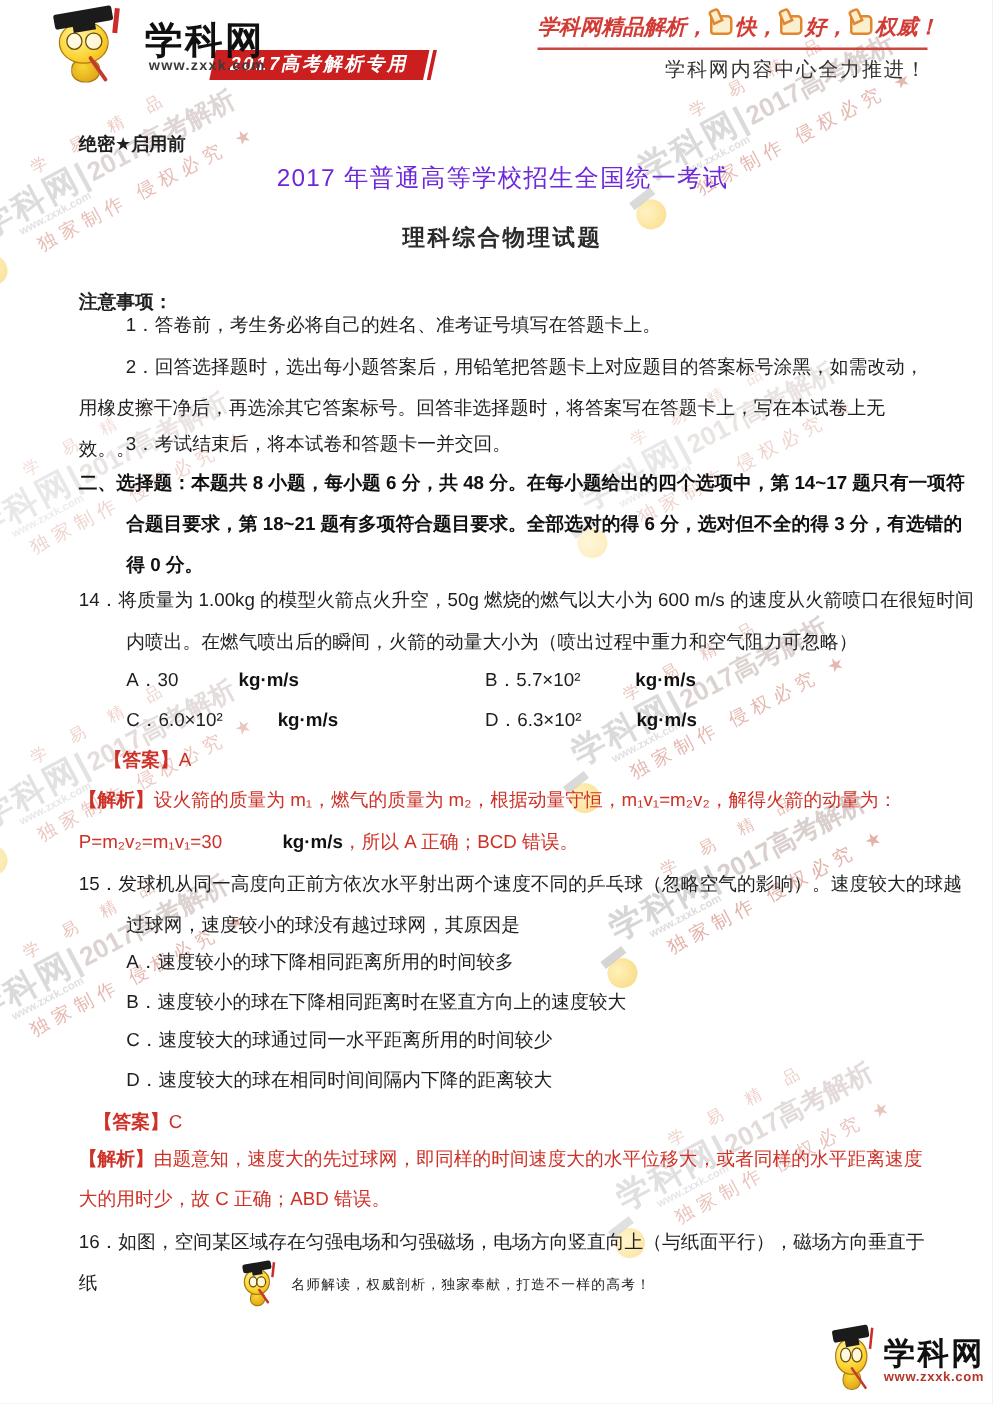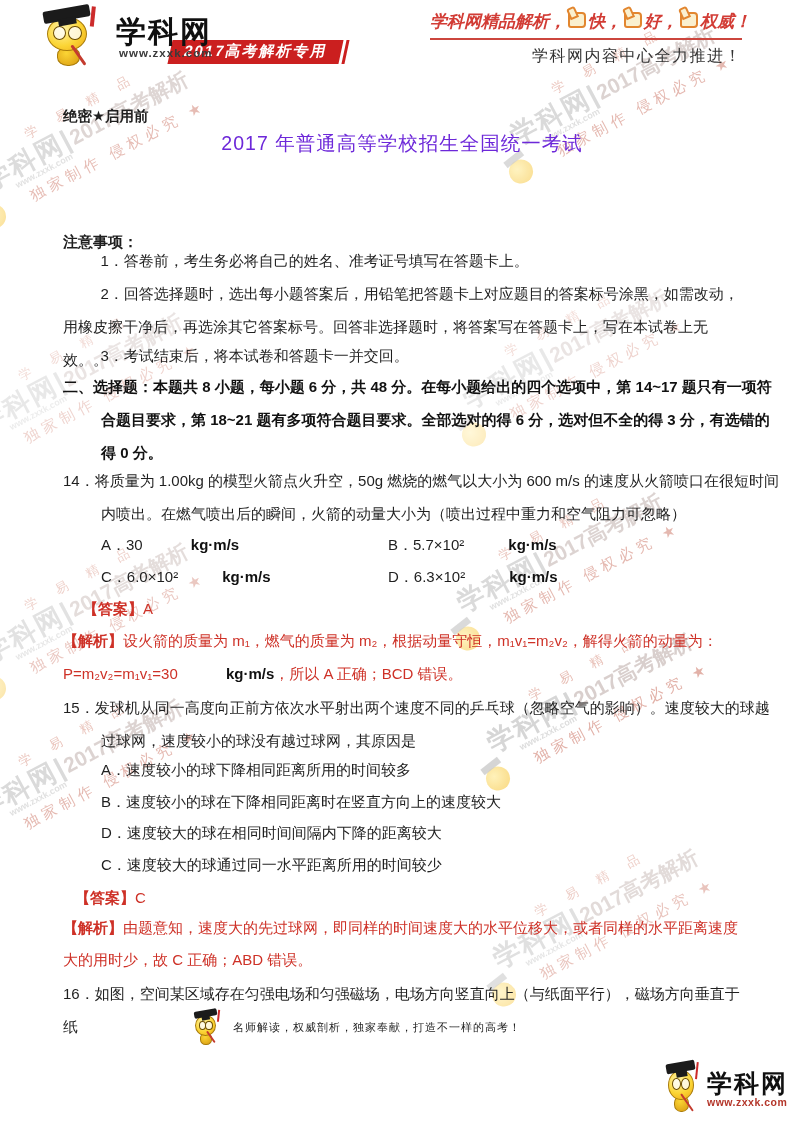--- a/index.html
+++ b/index.html
@@ -170,20 +170,21 @@
   <div class="banner">2017高考解析专用</div>
 
   <div class="promo">
     <span>学科网精品解析，</span><span class="thumb"></span><span>快，</span><span class="thumb"></span><span>好，</span><span class="thumb"></span><span>权威！</span>
   </div>
   <div class="promo-sub">学科网内容中心全力推进！</div>
 
   <div class="blk bold" style="top:100px;font-size:14.5px;">绝密★启用前</div>
 
   <div class="blk center" style="top:127px;font-size:19.5px;color:#6d28d9;letter-spacing:1px;">2017 年普通高等学校招生全国统一考试</div>
+  <div class="blk center bold" style="top:174px;font-size:18px;color:#2b2b2b;letter-spacing:2px;">理科综合物理试题</div>
 
   <div class="blk bold" style="top:225px;">注意事项：</div>
   <div class="blk indent" style="top:244px;">1．答卷前，考生务必将自己的姓名、准考证号填写在答题卡上。</div>
   <div class="blk indent" style="top:277px;">2．回答选择题时，选出每小题答案后，用铅笔把答题卡上对应题目的答案标号涂黑，如需改动，用橡皮擦干净后，再选涂其它答案标号。回答非选择题时，将答案写在答题卡上，写在本试卷上无效。。</div>
   <div class="blk indent" style="top:339px;">3．考试结束后，将本试卷和答题卡一并交回。</div>
 
   <div class="blk bold hang" style="top:370px;color:#111;">二、选择题：本题共 8 小题，每小题 6 分，共 48 分。在每小题给出的四个选项中，第 14~17 题只有一项符合题目要求，第 18~21 题有多项符合题目要求。全部选对的得 6 分，选对但不全的得 3 分，有选错的得 0 分。</div>
 
   <div class="blk hang" style="top:464px;">14．将质量为 1.00kg 的模型火箭点火升空，50g 燃烧的燃气以大小为 600 m/s 的速度从火箭喷口在很短时间内喷出。在燃气喷出后的瞬间，火箭的动量大小为（喷出过程中重力和空气阻力可忽略）</div>
 
@@ -198,22 +199,22 @@
     <span class="lbl">【答案】</span><span>A</span>
   </div>
   <div class="blk red" style="top:624px;">
     <span class="lbl">【解析】</span><span>设火箭的质量为 m₁，燃气的质量为 m₂，根据动量守恒，m₁v₁=m₂v₂，解得火箭的动量为：P=m₂v₂=m₁v₁=30 </span><span class="unit-bold">kg·m/s</span><span>，所以 A 正确；BCD 错误。</span>
   </div>
 
   <div class="blk hang" style="top:691px;">15．发球机从同一高度向正前方依次水平射出两个速度不同的乒乓球（忽略空气的影响）。速度较大的球越过球网，速度较小的球没有越过球网，其原因是</div>
   <div class="blk q15-opts" style="top:754px;">
     <div>A．速度较小的球下降相同距离所用的时间较多</div>
     <div>B．速度较小的球在下降相同距离时在竖直方向上的速度较大</div>
+    <div>C．速度较大的球通过同一水平距离所用的时间较少</div>
     <div>D．速度较大的球在相同时间间隔内下降的距离较大</div>
-    <div>C．速度较大的球通过同一水平距离所用的时间较少</div>
   </div>
 
   <div class="blk red" style="top:881px;margin-left:12px;">
     <span class="lbl">【答案】</span><span>C</span>
   </div>
   <div class="blk red" style="top:912px;line-height:32px;">
     <span class="lbl">【解析】</span><span>由题意知，速度大的先过球网，即同样的时间速度大的水平位移大，或者同样的水平距离速度大的用时少，故 C 正确；ABD 错误。</span>
   </div>
 
   <div class="blk" style="top:977px;">16．如图，空间某区域存在匀强电场和匀强磁场，电场方向竖直向上（与纸面平行），磁场方向垂直于纸</div>

